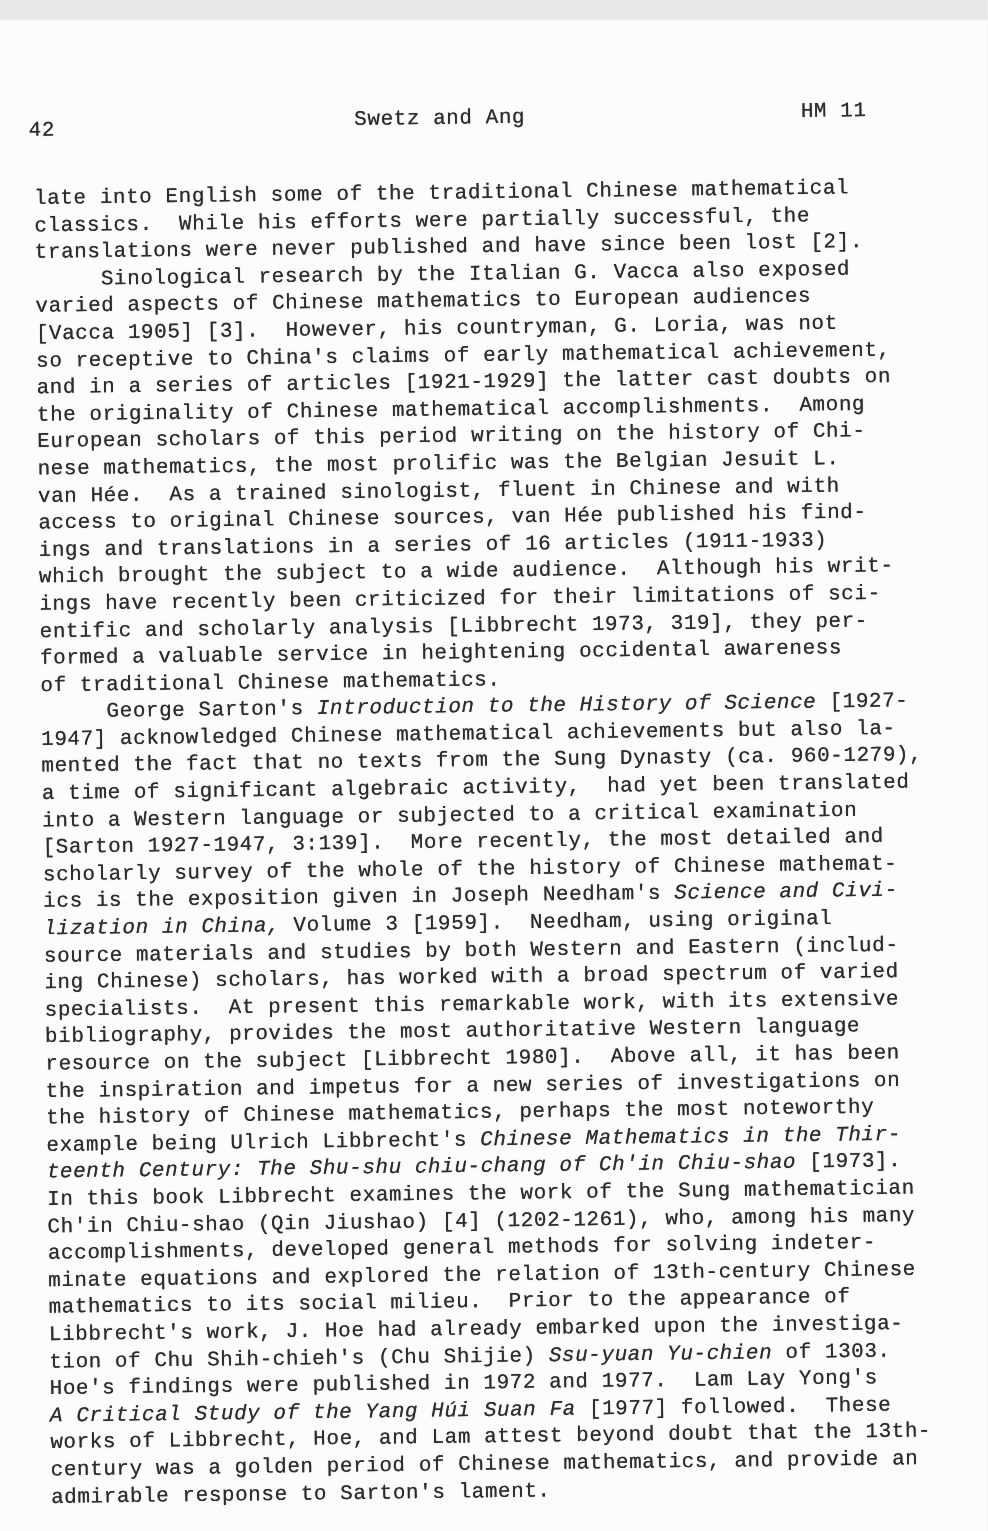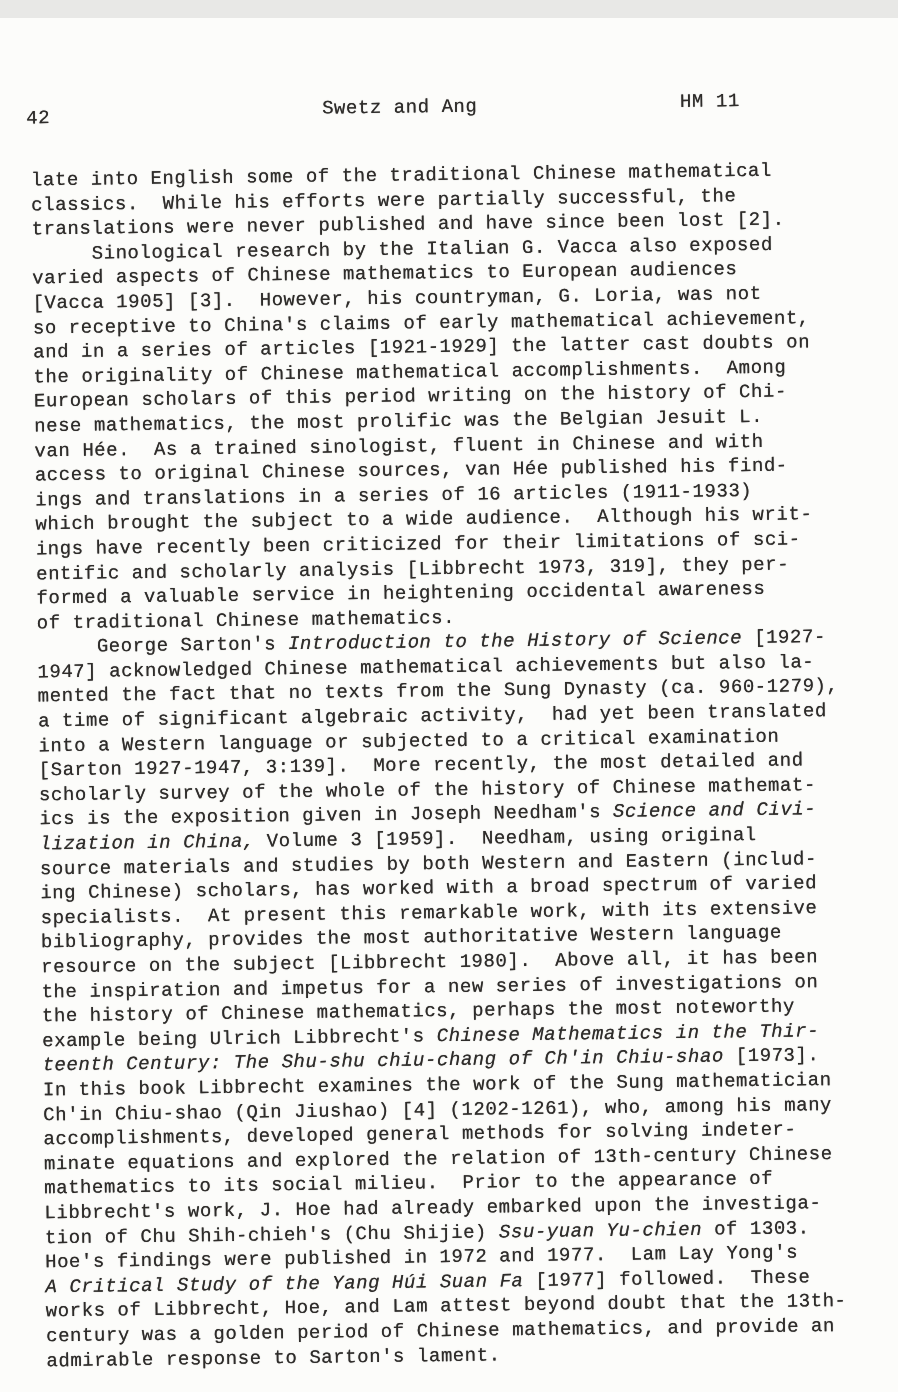--- a/index.html
+++ b/index.html
@@ -27,21 +27,21 @@
   .header-pageno,
   .header-title,
   .header-volref {
     position: absolute;
     font-size: 19px;
     letter-spacing: 0.55px;
     white-space: pre;
   }
   .header-pageno { left: 34px;  top: 84px; }
   .header-title  { left: 330px; top: 78px; }
-  .header-volref { left: 688px; top: 76px; }
+  .header-volref { left: 736px; top: 76px; }
 
   .body-text {
     position: absolute;
     top: 145px;
     left: 38px;
     right: 20px;
     font-size: 19px;
     line-height: 24.6px;
     letter-spacing: 0.55px;
   }

